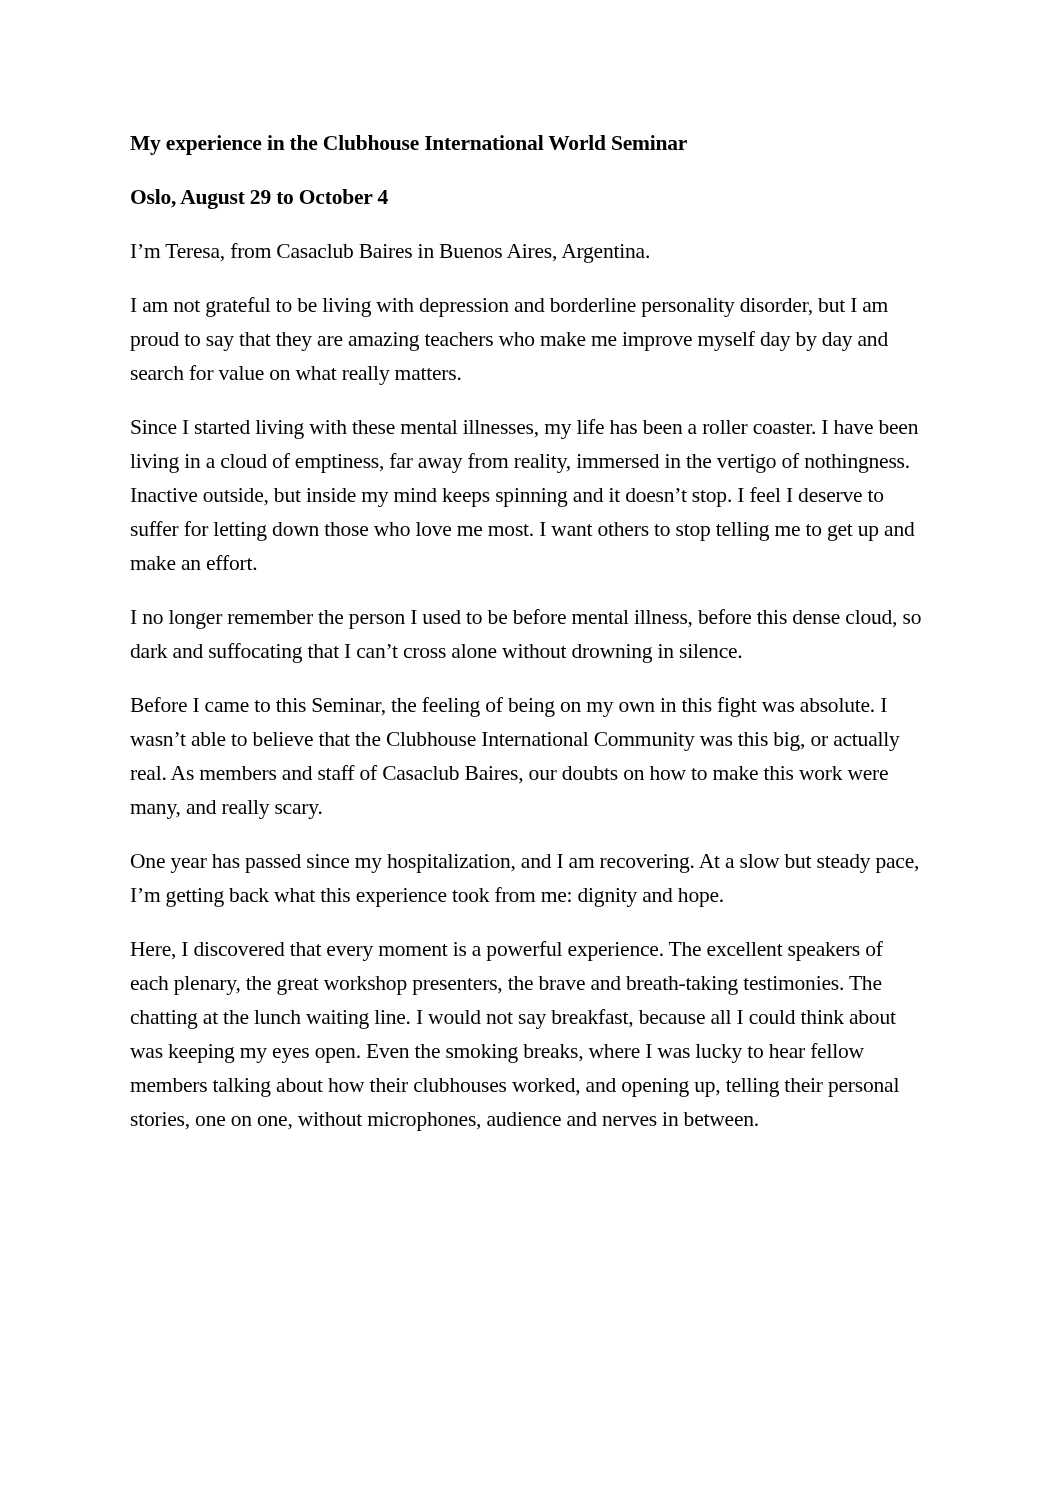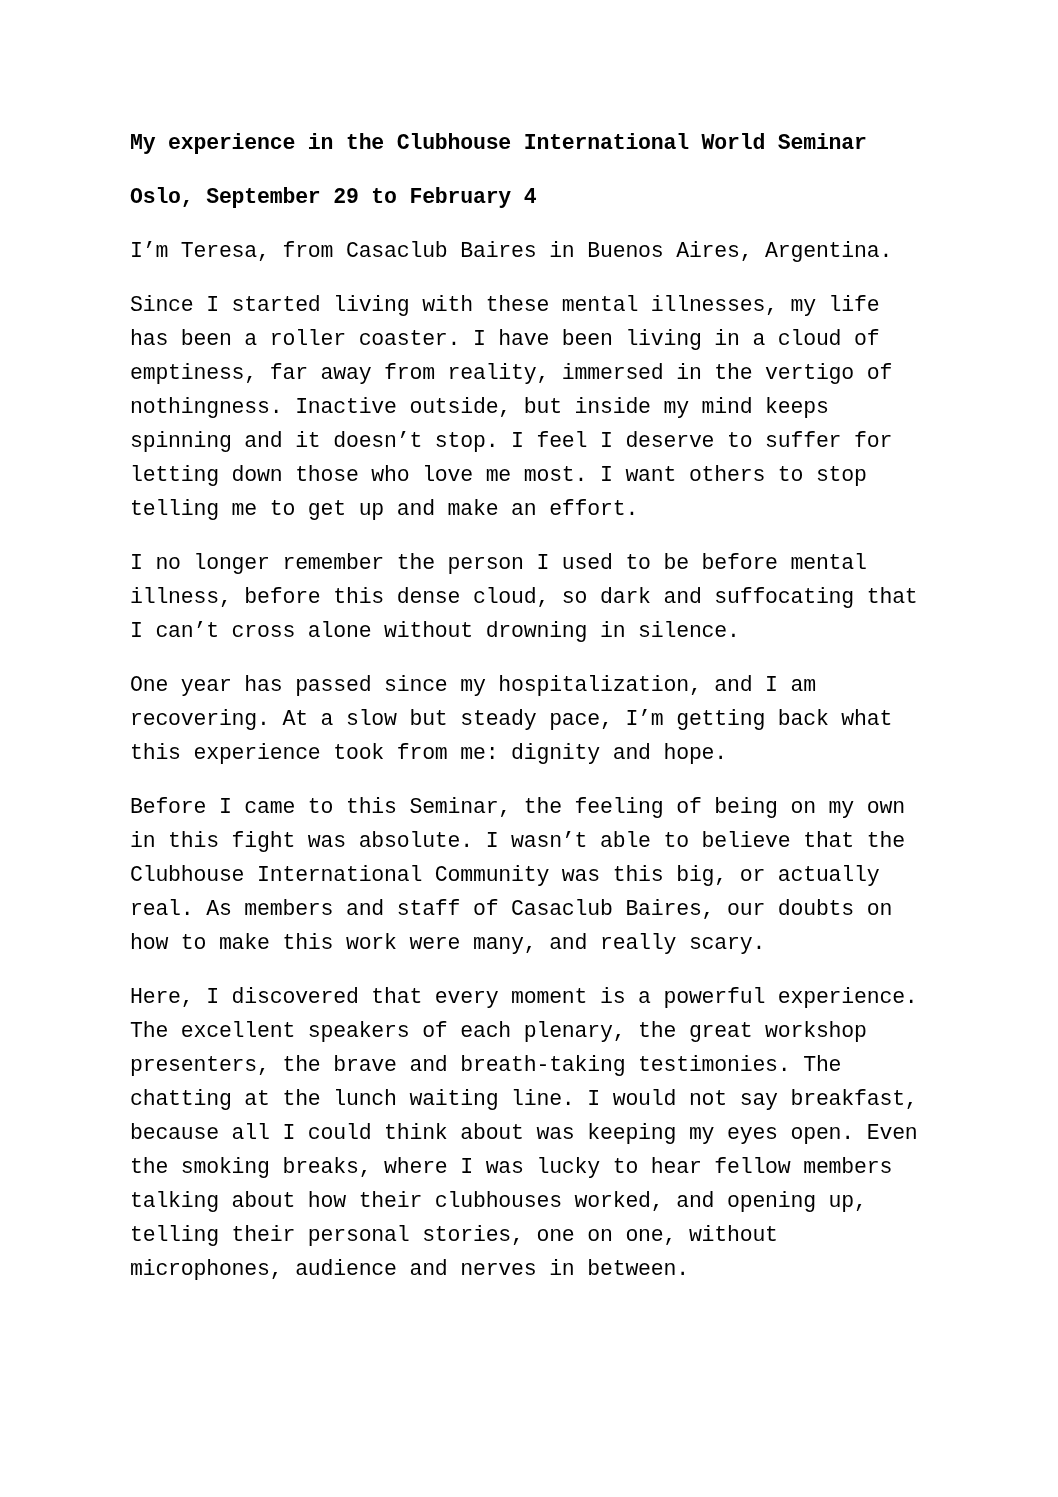--- a/index.html
+++ b/index.html
@@ -6,21 +6,21 @@
     margin: 0;
     padding: 0;
     background: #ffffff;
   }
   .page {
     position: relative;
     width: 1058px;
     height: 1497px;
     background: #ffffff;
     overflow: hidden;
-    font-family: Liberation Mono, monospace;
+    font-family: Liberation Serif, serif;
     color: #000000;
   }
   .doc-content {
     position: absolute;
     top: 126px;
     left: 130px;
     width: 800px;
   }
   .doc-title,
   .doc-subtitle {
@@ -37,21 +37,22 @@
     margin: 0 4px 20px 0;
     letter-spacing: -0.2px;
   }
 </style>
 </head>
 <body>
 
 <div class="page">
   <div class="doc-content">
     <h1 class="doc-title">My experience in the Clubhouse International World Seminar</h1>
-    <h2 class="doc-subtitle">Oslo, September 29 to February 4</h2>
+    <h2 class="doc-subtitle">Oslo, August 29 to October 4</h2>
     <p class="doc-para">I’m Teresa, from Casaclub Baires in Buenos Aires, Argentina.</p>
+    <p class="doc-para">I am not grateful to be living with depression and borderline personality disorder, but I am proud to say that they are amazing teachers who make me improve myself day by day and search for value on what really matters.</p>
     <p class="doc-para">Since I started living with these mental illnesses, my life has been a roller coaster. I have been living in a cloud of emptiness, far away from reality, immersed in the vertigo of nothingness. Inactive outside, but inside my mind keeps spinning and it doesn’t stop. I feel I deserve to suffer for letting down those who love me most. I want others to stop telling me to get up and make an effort.</p>
     <p class="doc-para">I no longer remember the person I used to be before mental illness, before this dense cloud, so dark and suffocating that I can’t cross alone without drowning in silence.</p>
+    <p class="doc-para">Before I came to this Seminar, the feeling of being on my own in this fight was absolute. I wasn’t able to believe that the Clubhouse International Community was this big, or actually real. As members and staff of Casaclub Baires, our doubts on how to make this work were many, and really scary.</p>
     <p class="doc-para">One year has passed since my hospitalization, and I am recovering. At a slow but steady pace, I’m getting back what this experience took from me: dignity and hope.</p>
-    <p class="doc-para">Before I came to this Seminar, the feeling of being on my own in this fight was absolute. I wasn’t able to believe that the Clubhouse International Community was this big, or actually real. As members and staff of Casaclub Baires, our doubts on how to make this work were many, and really scary.</p>
     <p class="doc-para">Here, I discovered that every moment is a powerful experience. The excellent speakers of each plenary, the great workshop presenters, the brave and breath-taking testimonies. The chatting at the lunch waiting line. I would not say breakfast, because all I could think about was keeping my eyes open. Even the smoking breaks, where I was lucky to hear fellow members talking about how their clubhouses worked, and opening up, telling their personal stories, one on one, without microphones, audience and nerves in between.</p>
   </div>
 </div>
 
 </body></html>

